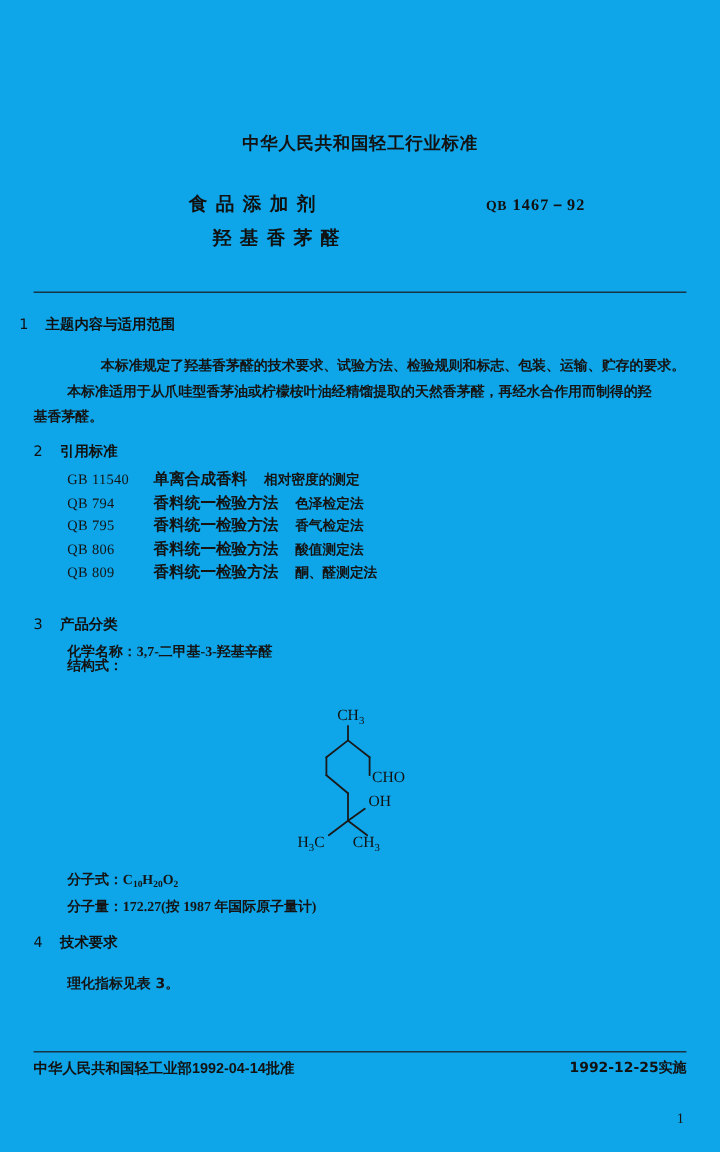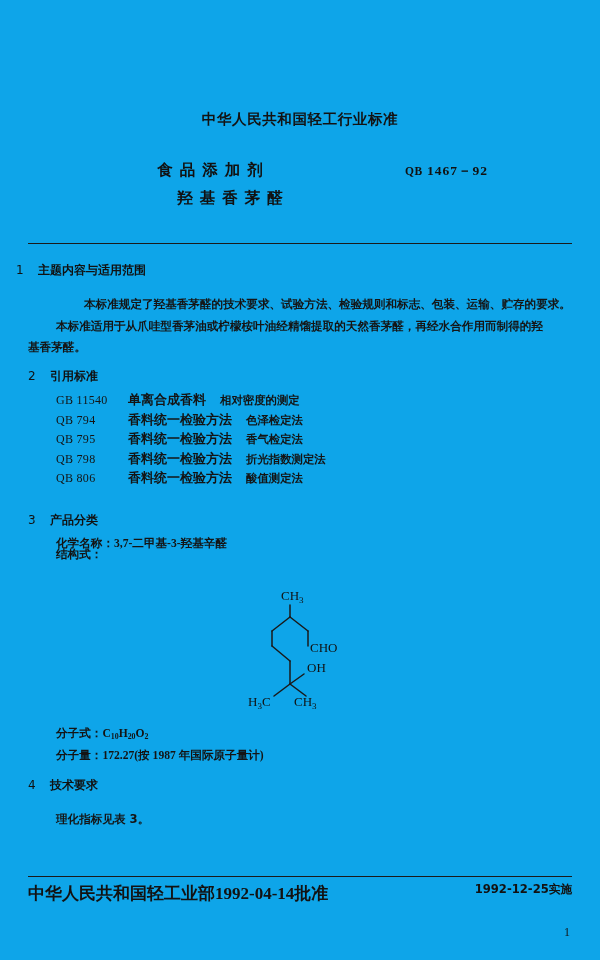--- a/index.html
+++ b/index.html
@@ -169,23 +169,23 @@
     width: 150px;
     height: 132px;
   }
   .structure svg { display: block; }
 
   
   .footer-left {
     position: absolute;
     left: 28px;
     top: 882px;
-    font-family: Liberation Serif, serif;
-    font-weight: bold;
-    font-size: 17px;
+    font-family: Liberation Sans, sans-serif;
+    font-weight: bold;
+    font-size: 12px;
     color: #121212;
     white-space: nowrap;
   }
   .footer-right {
     position: absolute;
     right: 28px;
     top: 882px;
     font-family: "DejaVu Sans", "Liberation Sans", sans-serif;
     font-weight: bold;
     font-size: 11.6px;
@@ -238,24 +238,24 @@
       <div class="ref-row">
         <span class="code">GB 11540</span><span class="name">单离合成香料</span><span class="method">相对密度的测定</span>
       </div>
       <div class="ref-row">
         <span class="code">QB 794</span><span class="name">香料统一检验方法</span><span class="method">色泽检定法</span>
       </div>
       <div class="ref-row">
         <span class="code">QB 795</span><span class="name">香料统一检验方法</span><span class="method">香气检定法</span>
       </div>
       <div class="ref-row">
-        <span class="code">QB 798</span><span class="name">香料统一检验方法</span><span class="method">折光指数测定法</span>
-      </div>
-      <div class="ref-row">
         <span class="code">QB 806</span><span class="name">香料统一检验方法</span><span class="method">酸值测定法</span>
+      </div>
+      <div class="ref-row">
+        <span class="code">QB 809</span><span class="name">香料统一检验方法</span><span class="method">酮、醛测定法</span>
       </div>
     </div>
 
     <div class="sec-head" style="left:28px; top:512px;">
       <span class="num">3</span><span>产品分类</span>
     </div>
 
     <div class="kv" style="top:536px;">
       <span>化学名称：</span><span class="val">3,7-二甲基-3-羟基辛醛</span>
     </div>

